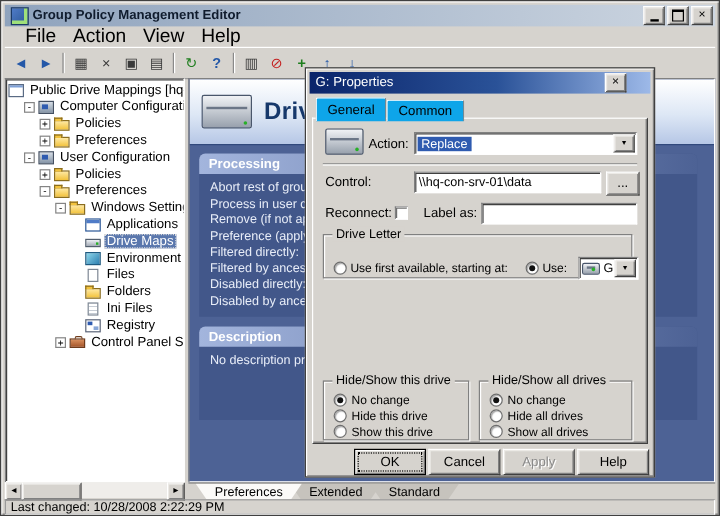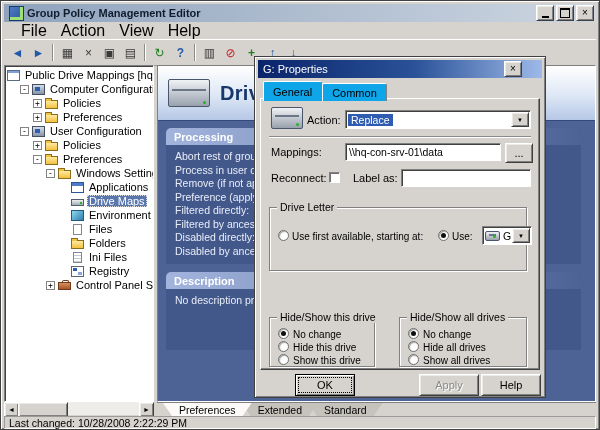--- a/index.html
+++ b/index.html
@@ -311,43 +311,43 @@
       <span class="dtab" data-name="tab-common">Common</span>
     </div>
     <div class="dpage" data-name="general-tab-page">
       <span class="drv drv-md" data-name="drive-icon"></span>
       <span class="lbl" style="left:46px;top:15px" data-name="action-label">Action:</span>
       <span class="combo" style="left:84px;top:11px;width:186px" data-name="action-select">
         <span class="val hl" data-name="action-value">Replace</span>
         <span class="drop raised" data-name="chevron-down-icon">▼</span>
       </span>
       <span class="etch" style="top:37px" data-name="separator-line"></span>
-      <span class="lbl" style="left:10px;top:47px" data-name="location-label">Mappings:</span>
+      <span class="lbl" style="left:10px;top:47px" data-name="location-label">Control:</span>
       <input class="txt" style="left: 84px; top: 44px; width: 156px;" data-name="location-input" value="\\hq-con-srv-01\data">
       <span class="btn" style="left:244px;top:44px;width:26px;height:18px" data-name="browse-button">...</span>
       <span class="lbl" style="left:10px;top:73px" data-name="reconnect-label">Reconnect:</span>
       <span class="cb" style="left:68px;top:73px" data-name="reconnect-checkbox"></span>
       <span class="lbl" style="left:92px;top:73px" data-name="label-as-label">Label as:</span>
       <input class="txt" style="left: 140px; top: 70px; width: 130px;" data-name="label-as-input">
 
-      <div class="grp" style="left:8px;top:108px;width:258px;height:64px" data-name="drive-letter-group">
+      <div class="grp" style="left:8px;top:96px;width:258px;height:37px" data-name="drive-letter-group">
         <span class="glab" data-name="drive-letter-group-label">Drive Letter</span>
         <span class="rad" style="left:8px;top:22px" data-name="use-first-available-radio"></span>
         <span class="lbl lbl10" style="left:22px;top:23px" data-name="use-first-available-label">Use first available, starting at:</span>
         <span class="rad on" style="left:168px;top:22px" data-name="use-radio"></span>
         <span class="lbl lbl10" style="left:182px;top:23px" data-name="use-label">Use:</span>
         <span class="combo" style="left:212px;top:18px;width:50px" data-name="drive-letter-select">
           <span class="drv drv-xs" data-name="drive-icon"></span>
           <span class="val" data-name="drive-letter-value">G</span>
           <span class="drop raised" data-name="chevron-down-icon">▼</span>
         </span>
       </div>
 
 
-      <div class="grp" style="left:8px;top:218px;width:106px;height:50px" data-name="hide-show-this-drive-group">
+      <div class="grp" style="left:8px;top:218px;width:122px;height:50px" data-name="hide-show-this-drive-group">
         <span class="glab" data-name="hide-show-this-drive-label">Hide/Show this drive</span>
         <span class="rad on" style="left:8px;top:10px" data-name="this-no-change-radio"></span>
         <span class="lbl lbl10" style="left:23px;top:11px" data-name="this-no-change-label">No change</span>
         <span class="rad" style="left:8px;top:23px" data-name="hide-this-drive-radio"></span>
         <span class="lbl lbl10" style="left:23px;top:24px" data-name="hide-this-drive-label">Hide this drive</span>
         <span class="rad" style="left:8px;top:36px" data-name="show-this-drive-radio"></span>
         <span class="lbl lbl10" style="left:23px;top:37px" data-name="show-this-drive-label">Show this drive</span>
       </div>
 
       <div class="grp" style="left:138px;top:218px;width:128px;height:50px" data-name="hide-show-all-drives-group">
@@ -355,17 +355,18 @@
         <span class="rad on" style="left:8px;top:10px" data-name="all-no-change-radio"></span>
         <span class="lbl lbl10" style="left:23px;top:11px" data-name="all-no-change-label">No change</span>
         <span class="rad" style="left:8px;top:23px" data-name="hide-all-drives-radio"></span>
         <span class="lbl lbl10" style="left:23px;top:24px" data-name="hide-all-drives-label">Hide all drives</span>
         <span class="rad" style="left:8px;top:36px" data-name="show-all-drives-radio"></span>
         <span class="lbl lbl10" style="left:23px;top:37px" data-name="show-all-drives-label">Show all drives</span>
       </div>
     </div>
 
     <span class="btn default" style="left:40px;top:317px" data-name="ok-button">OK</span>
+    <span class="btn" style="left:102px;top:317px" data-name="cancel-button">Cancel</span>
     <span class="btn disabled" style="left:164px;top:317px" data-name="apply-button">Apply</span>
     <span class="btn" style="left:226px;top:317px" data-name="help-button">Help</span>
   </div>
 
 </div>
 
 </body></html>

